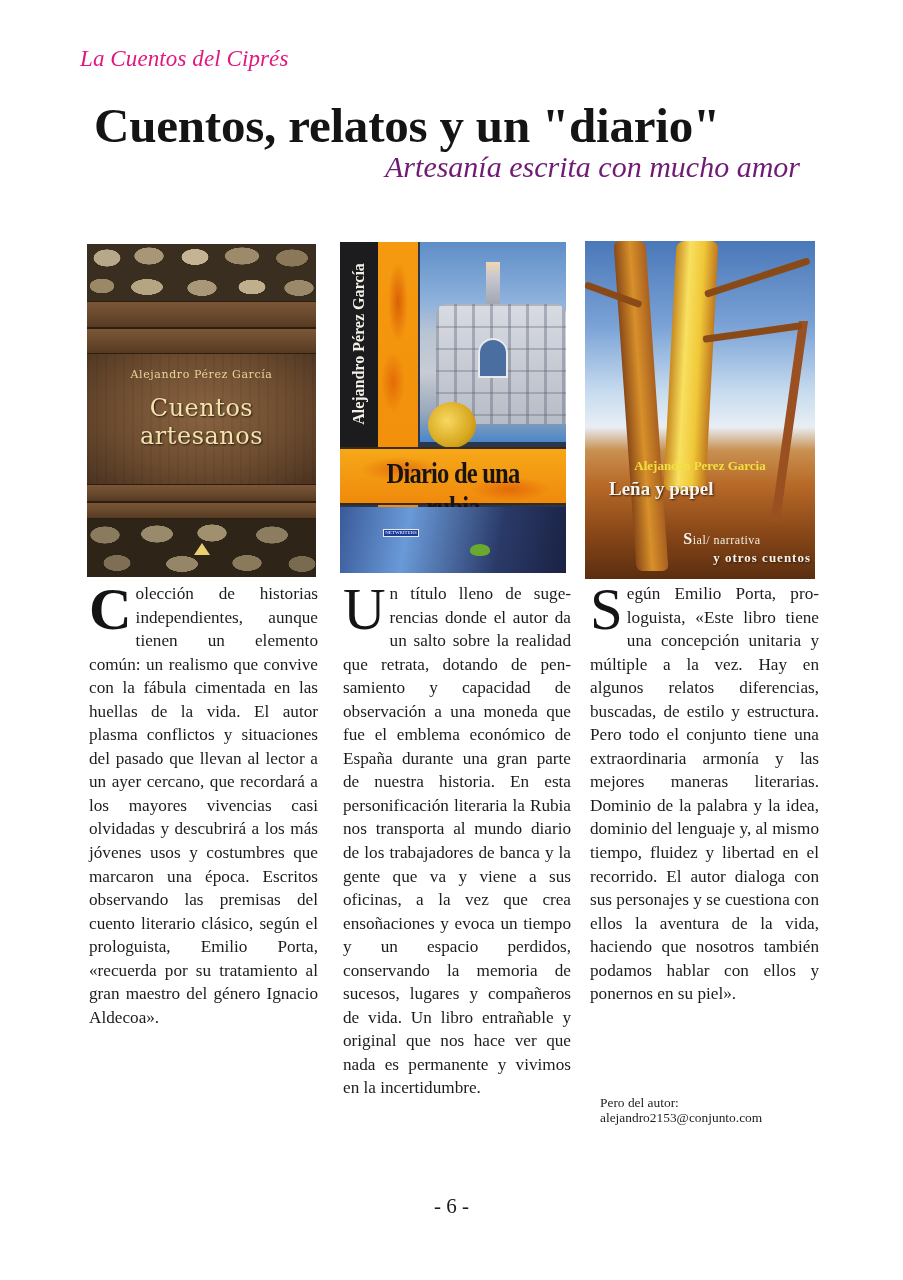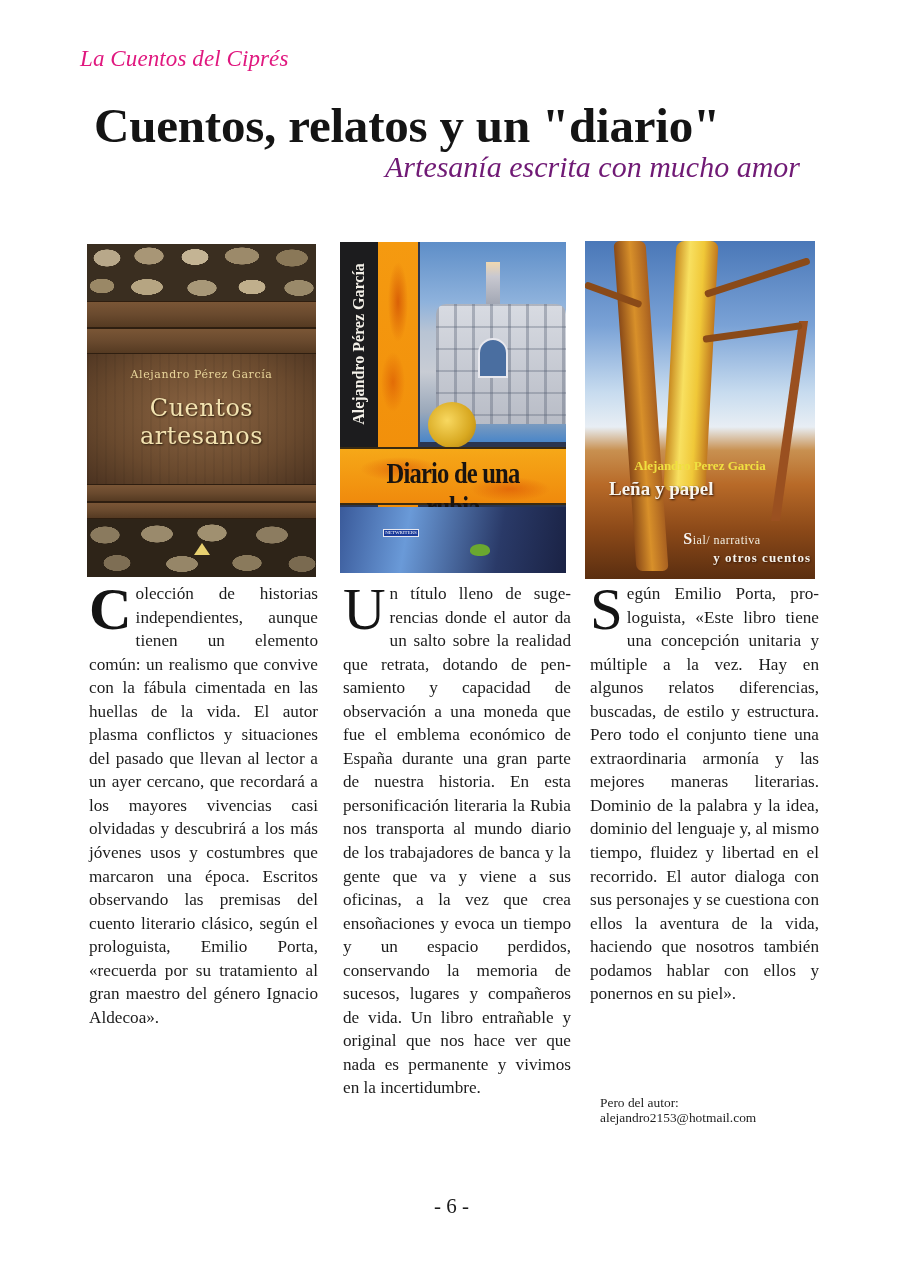--- a/index.html
+++ b/index.html
@@ -271,16 +271,16 @@
 <div class="column col2">
   <span class="dropcap">U</span><span>n título lleno de suge­rencias donde el autor da un salto sobre la realidad que retrata, dotando de pen­samiento y capacidad de observación a una moneda que fue el emblema econó­mico de España durante una gran parte de nuestra histo­ria. En esta personificación literaria la Rubia nos trans­porta al mundo diario de los trabajadores de banca y la gente que va y viene a sus oficinas, a la vez que crea ensoñaciones y evoca un tiempo y un espacio perdi­dos, conservando la memo­ria de sucesos, lugares y compañeros de vida. Un libro entrañable y original que nos hace ver que nada es permanente y vivimos en la incertidumbre.</span>
 </div>
 
 <div class="column col3">
   <span class="dropcap">S</span><span>egún Emilio Porta, pro­loguista, «Este libro tiene una concepción unitaria y múltiple a la vez. Hay en algunos relatos diferencias, buscadas, de estilo y estruc­tura. Pero todo el conjunto tiene una extraordinaria ar­monía y las mejores maneras literarias. Dominio de la palabra y la idea, dominio del lenguaje y, al mismo tiempo, fluidez y libertad en el recorrido. El autor dialoga con sus personajes y se cuestiona con ellos la aven­tura de la vida, haciendo que nosotros también podamos hablar con ellos y ponernos en su piel».</span>
 </div>
 
 <div class="email-block">
   <div>Pero del autor:</div>
-  <div>alejandro2153@hotmail.com</div>
+  <div>alejandro2153@conjunto.com</div>
 </div>
 
 <div class="page-number">- 6 -</div>
 
 </body></html>

